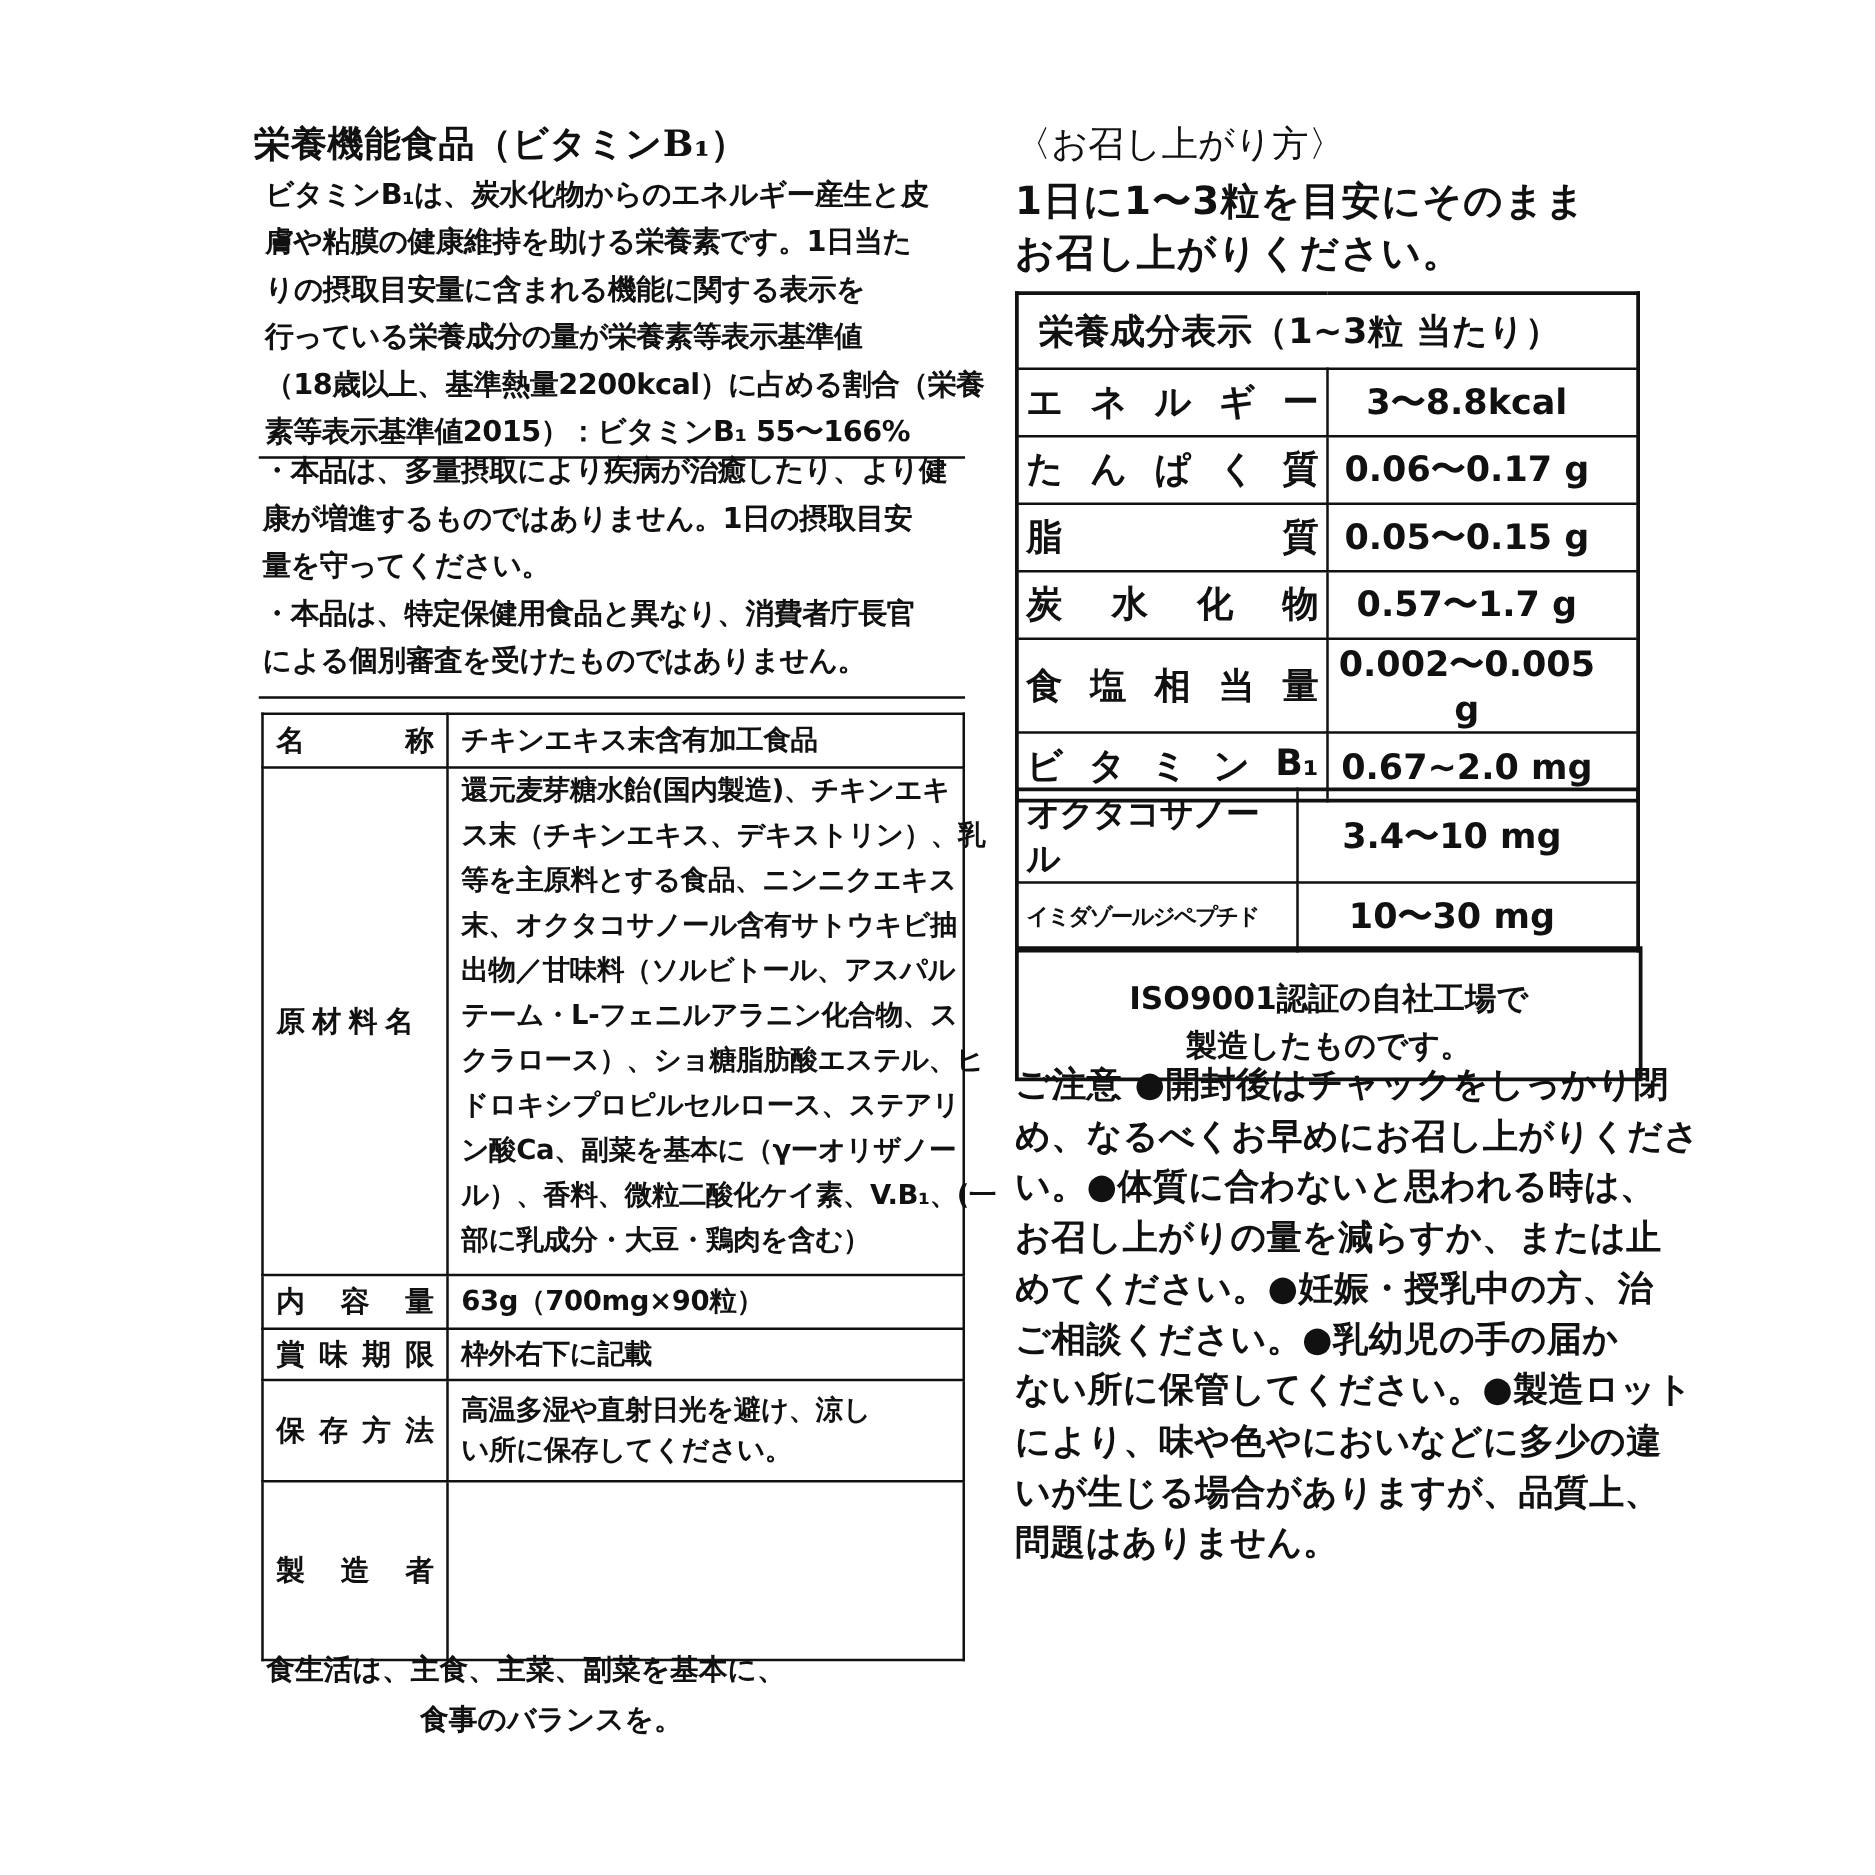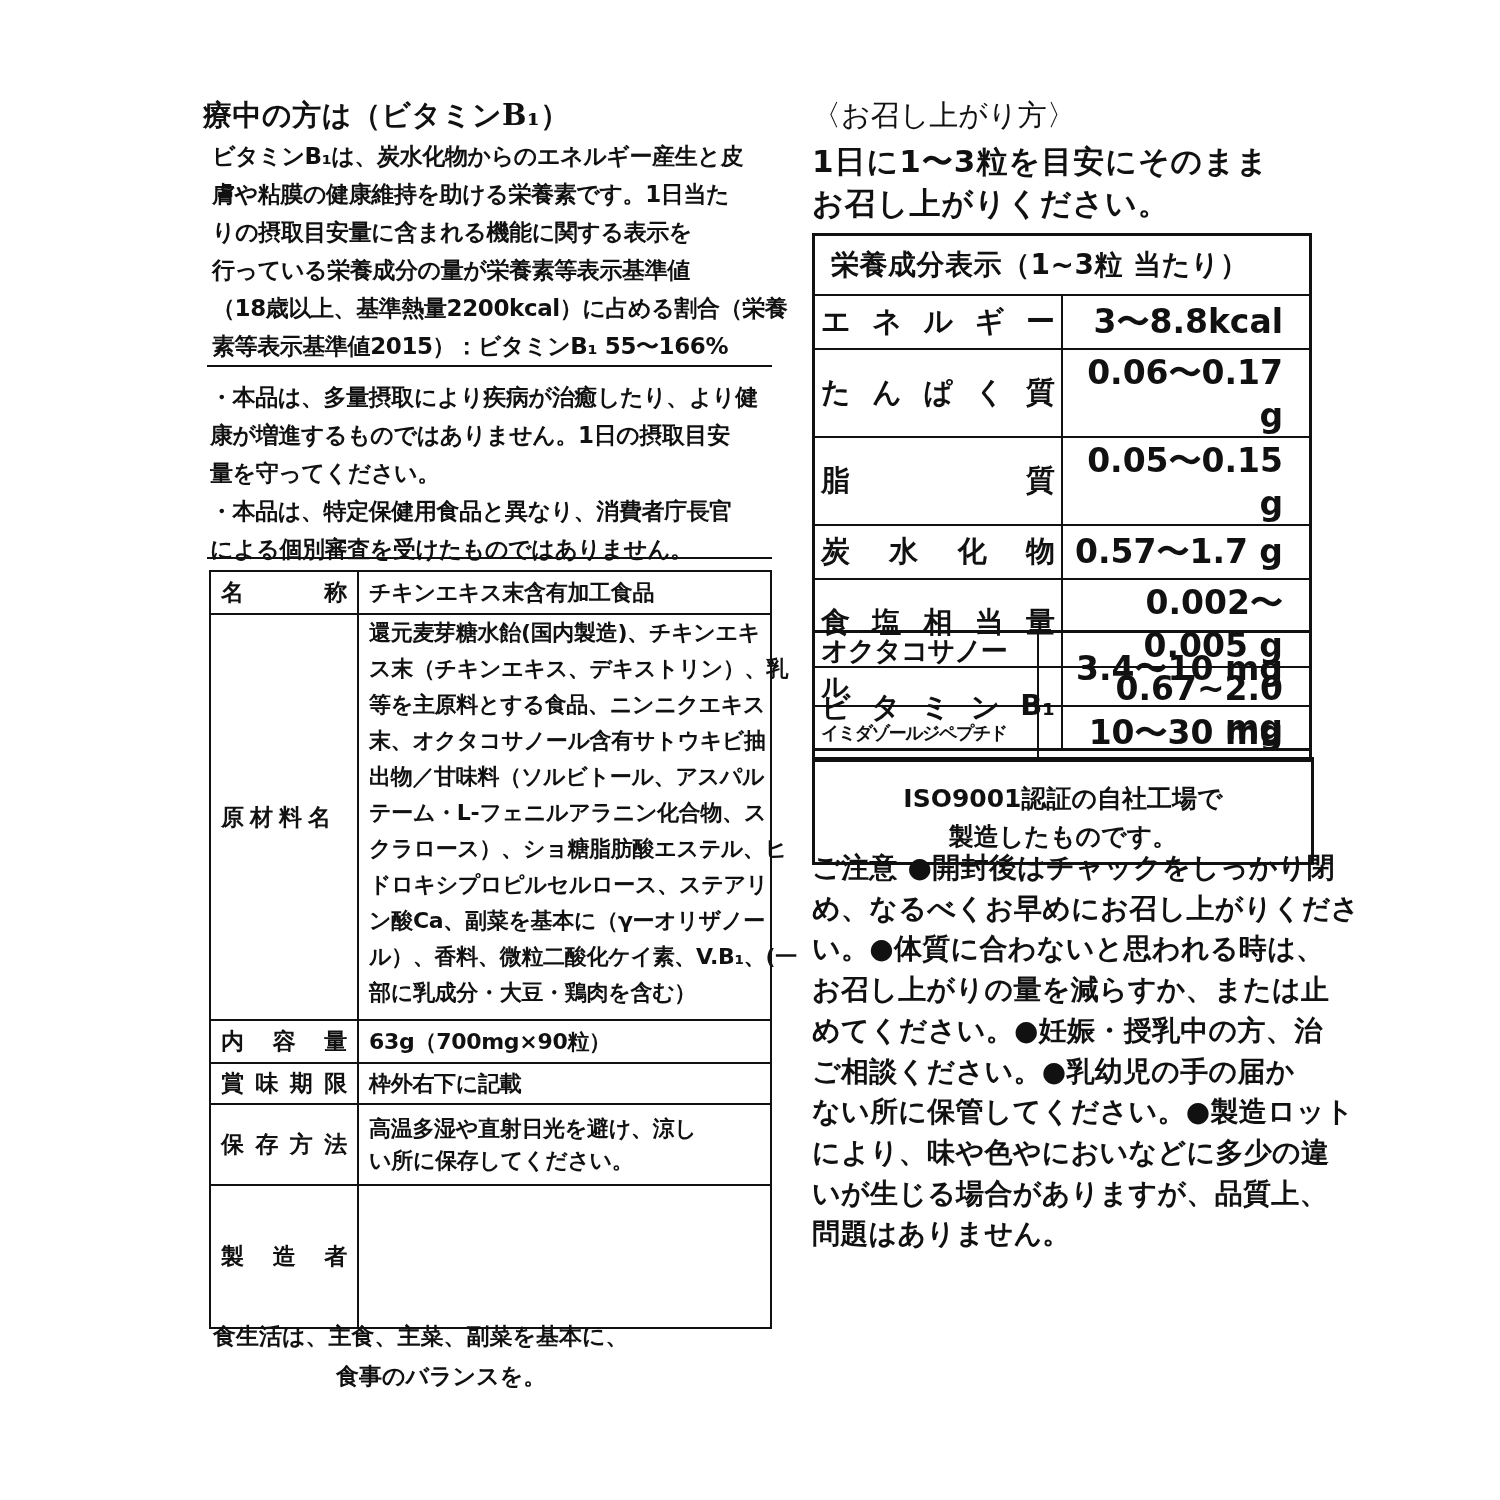--- a/index.html
+++ b/index.html
@@ -16,21 +16,21 @@
     font-weight: bold; font-size: 29px; letter-spacing: 0.5px; white-space: nowrap;
   }
   .para {
     font-size: 23px; line-height: 38px; font-weight: bold; letter-spacing: -0.4px;
   }
   .para .line { display: block; white-space: nowrap; }
   #fn-desc { left: 212px; top: 137px; width: 565px; }
   .hr { background: #111; height: 2px; }
   #hr-1 { left: 207px; top: 365px; width: 565px; }
   #hr-2 { left: 207px; top: 557px; width: 565px; }
-  #cautions { left: 210px; top: 378px; width: 565px; }
+  #cautions { left: 210px; top: 358px; width: 565px; }
 
   
   #info-table {
     left: 209px; top: 570px; width: 563px; border: 2px solid #111;
     border-collapse: collapse; table-layout: fixed;
   }
   #info-table td {
     border: 2px solid #111; font-size: 22px; font-weight: bold; vertical-align: middle;
     padding: 0 10px; letter-spacing: -0.3px;
   }
@@ -48,38 +48,38 @@
   #howto-body { left: 812px; top: 140px; font-size: 31px; font-weight: bold; line-height: 42px; letter-spacing: 1px; }
   #howto-body .line { display: block; white-space: nowrap; }
 
   .nut-table { border-collapse: collapse; table-layout: fixed; }
   .nut-table td { border: 2px solid #111; font-weight: bold; vertical-align: middle; }
   #nut-table { left: 812px; top: 233px; width: 500px; border: 3px solid #111; }
   #nut-table .hdr td { height: 56px; font-size: 28px; padding-left: 16px; letter-spacing: 0.5px; }
   #nut-table .row td { height: 50px; }
   .nut-table td.nk { width: 210px; font-size: 29px; padding: 0 6px; }
   .nut-table td.nk .spread { display: flex; justify-content: space-between; }
-  .nut-table td.nv { font-size: 33px; text-align: right; padding-right: 26px; }
+  .nut-table td.nv { font-size: 28px; text-align: center; padding-right: 26px; }
   #extra-table { left: 812px; top: 630px; width: 500px; border: 3px solid #111; }
   #extra-table .row td { height: 50px; }
   #extra-table td.nk.small { font-size: 22px; letter-spacing: -1.5px; }
 
   #iso-box {
     left: 812px; top: 757px; width: 496px; height: 82px; border: 3px solid #111;
     text-align: center; font-size: 25px; font-weight: bold; line-height: 38px; padding-top: 20px;
   }
   #iso-box .line { display: block; }
 
   #notice { left: 812px; top: 848px; width: 505px; font-size: 28px; font-weight: bold; line-height: 40.7px; letter-spacing: 0.3px; }
   #notice .line { display: block; white-space: nowrap; }
 </style>
 </head>
 <body>
 
-<div id="fn-title" class="abs">療中の方は（ビタミンB₁）</div>
+<div id="fn-title" class="abs">栄養機能食品（ビタミンB₁）</div>
 
 <div id="fn-desc" class="abs para">
   <span class="line">ビタミンB₁は、炭水化物からのエネルギー産生と皮</span>
   <span class="line">膚や粘膜の健康維持を助ける栄養素です。1日当た</span>
   <span class="line">りの摂取目安量に含まれる機能に関する表示を</span>
   <span class="line">行っている栄養成分の量が栄養素等表示基準値</span>
   <span class="line">（18歳以上、基準熱量2200kcal）に占める割合（栄養</span>
   <span class="line">素等表示基準値2015）：ビタミンB₁ 55〜166%</span>
 </div>
 

